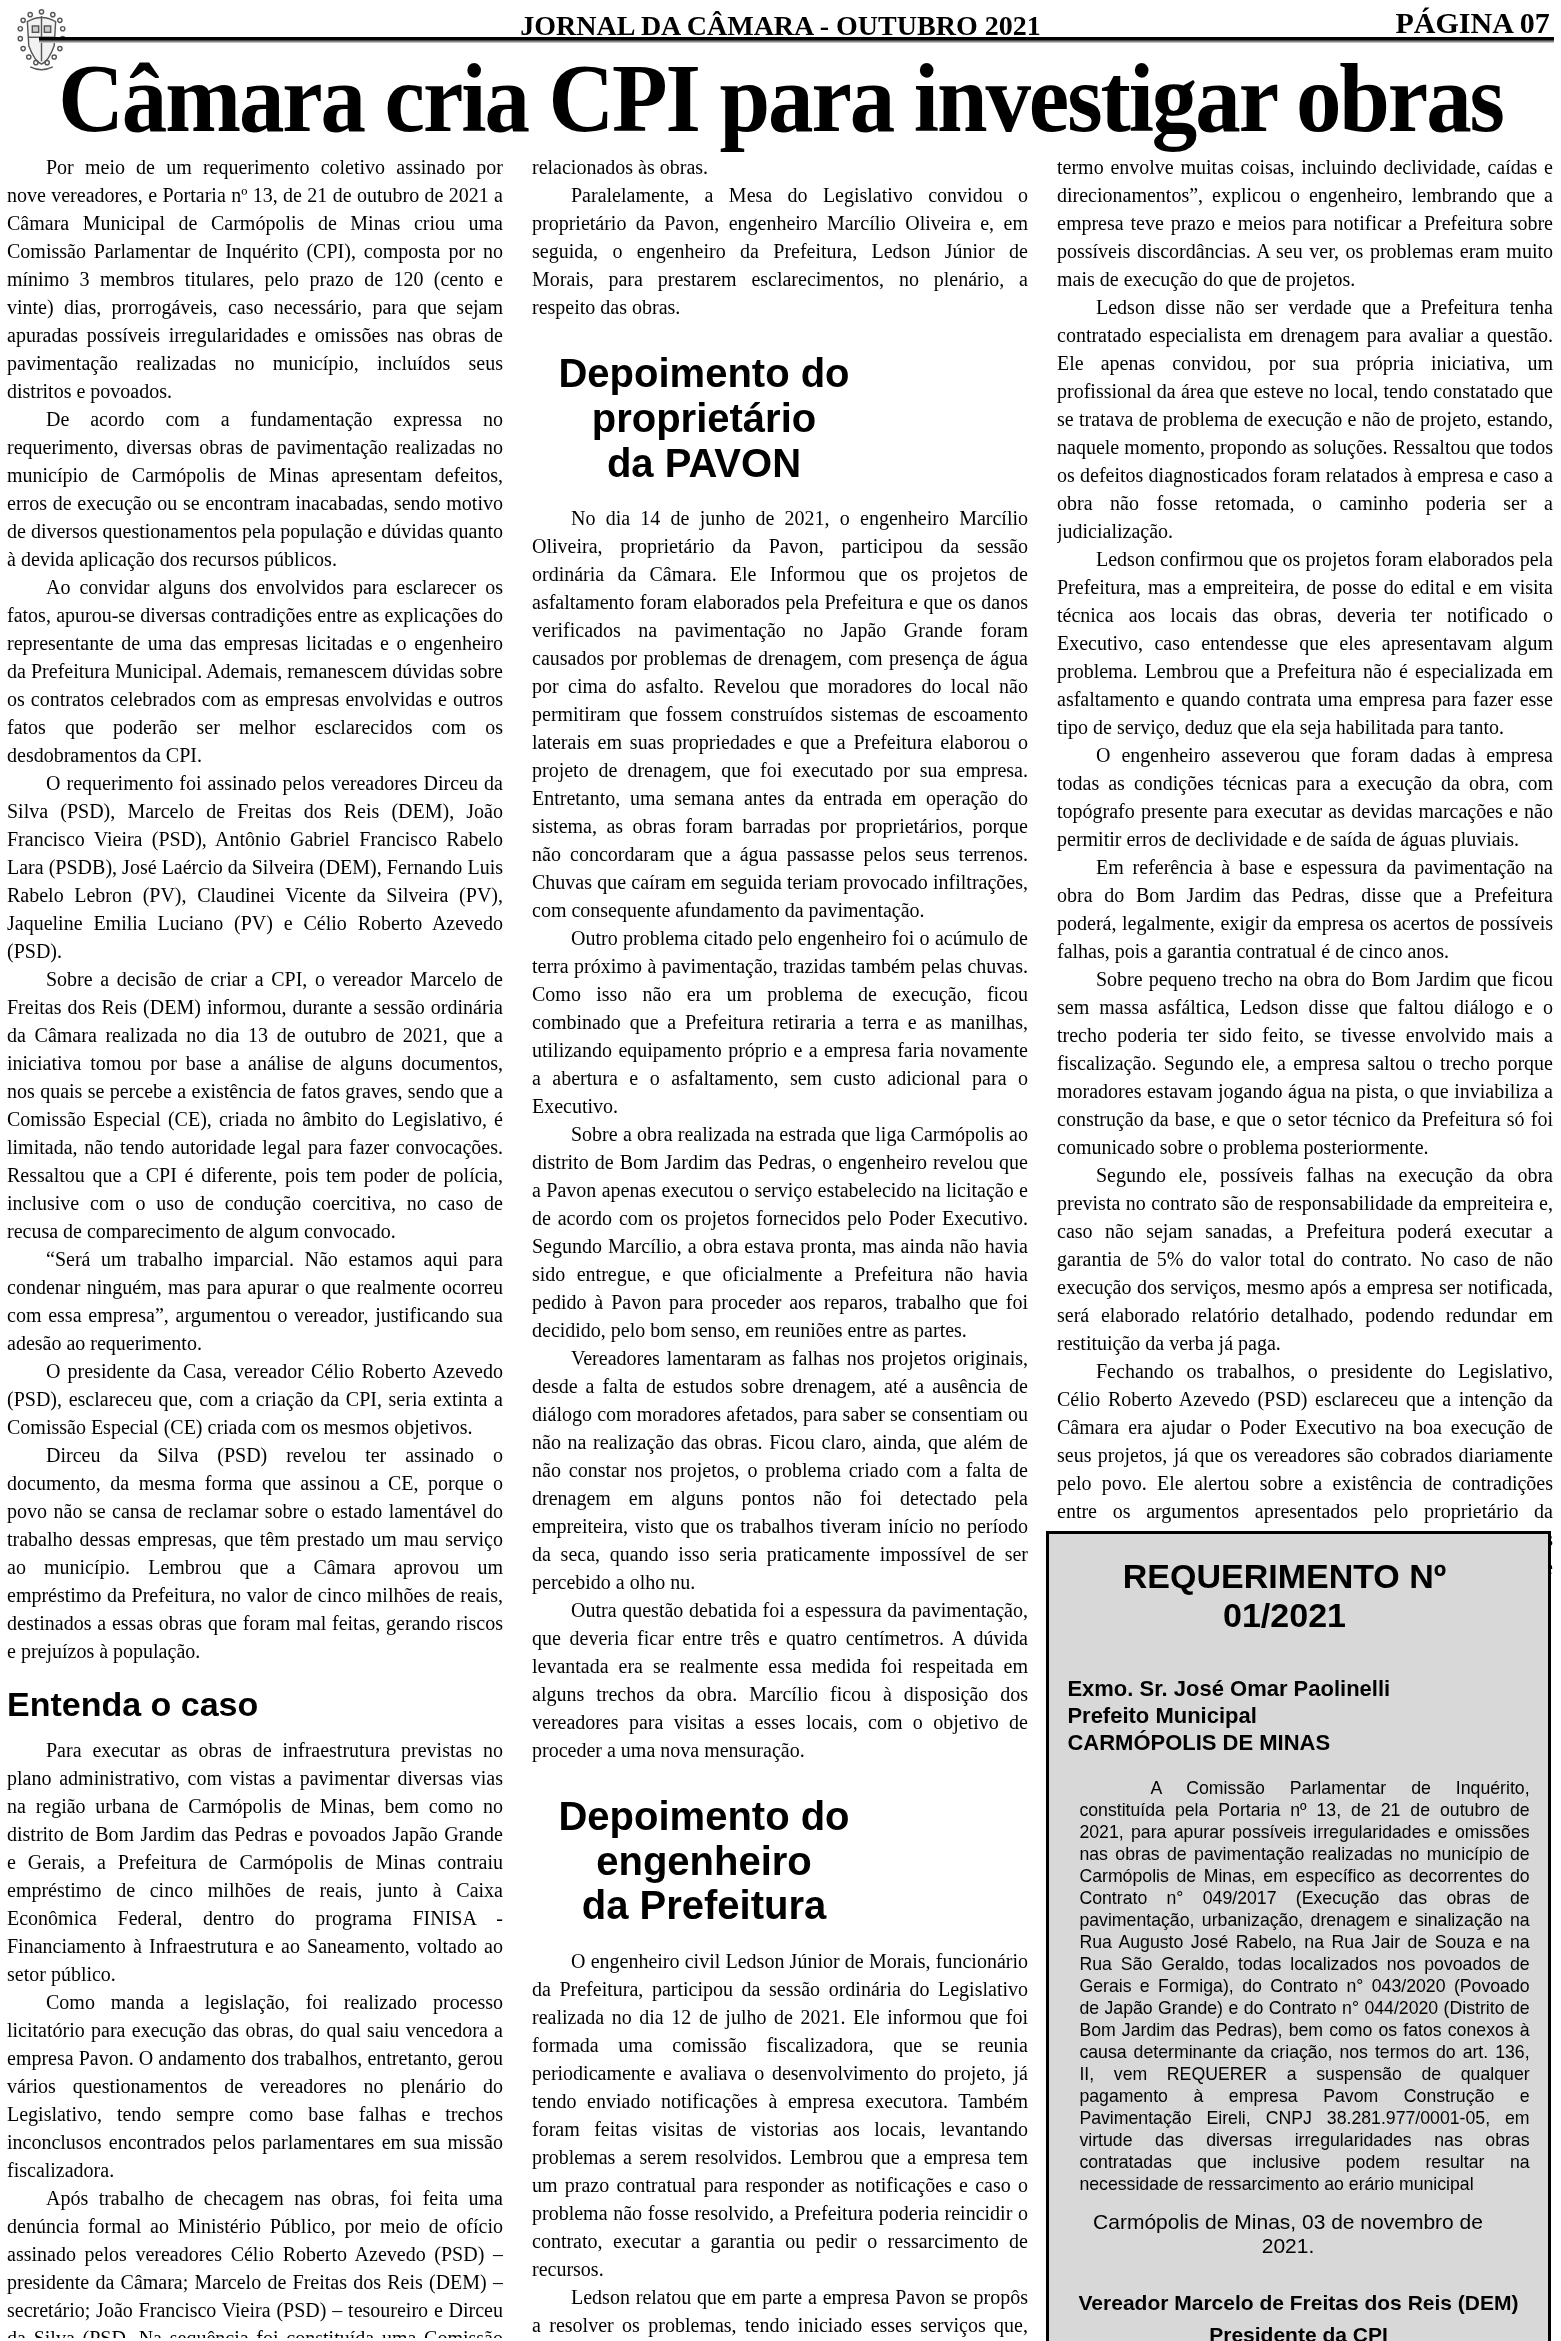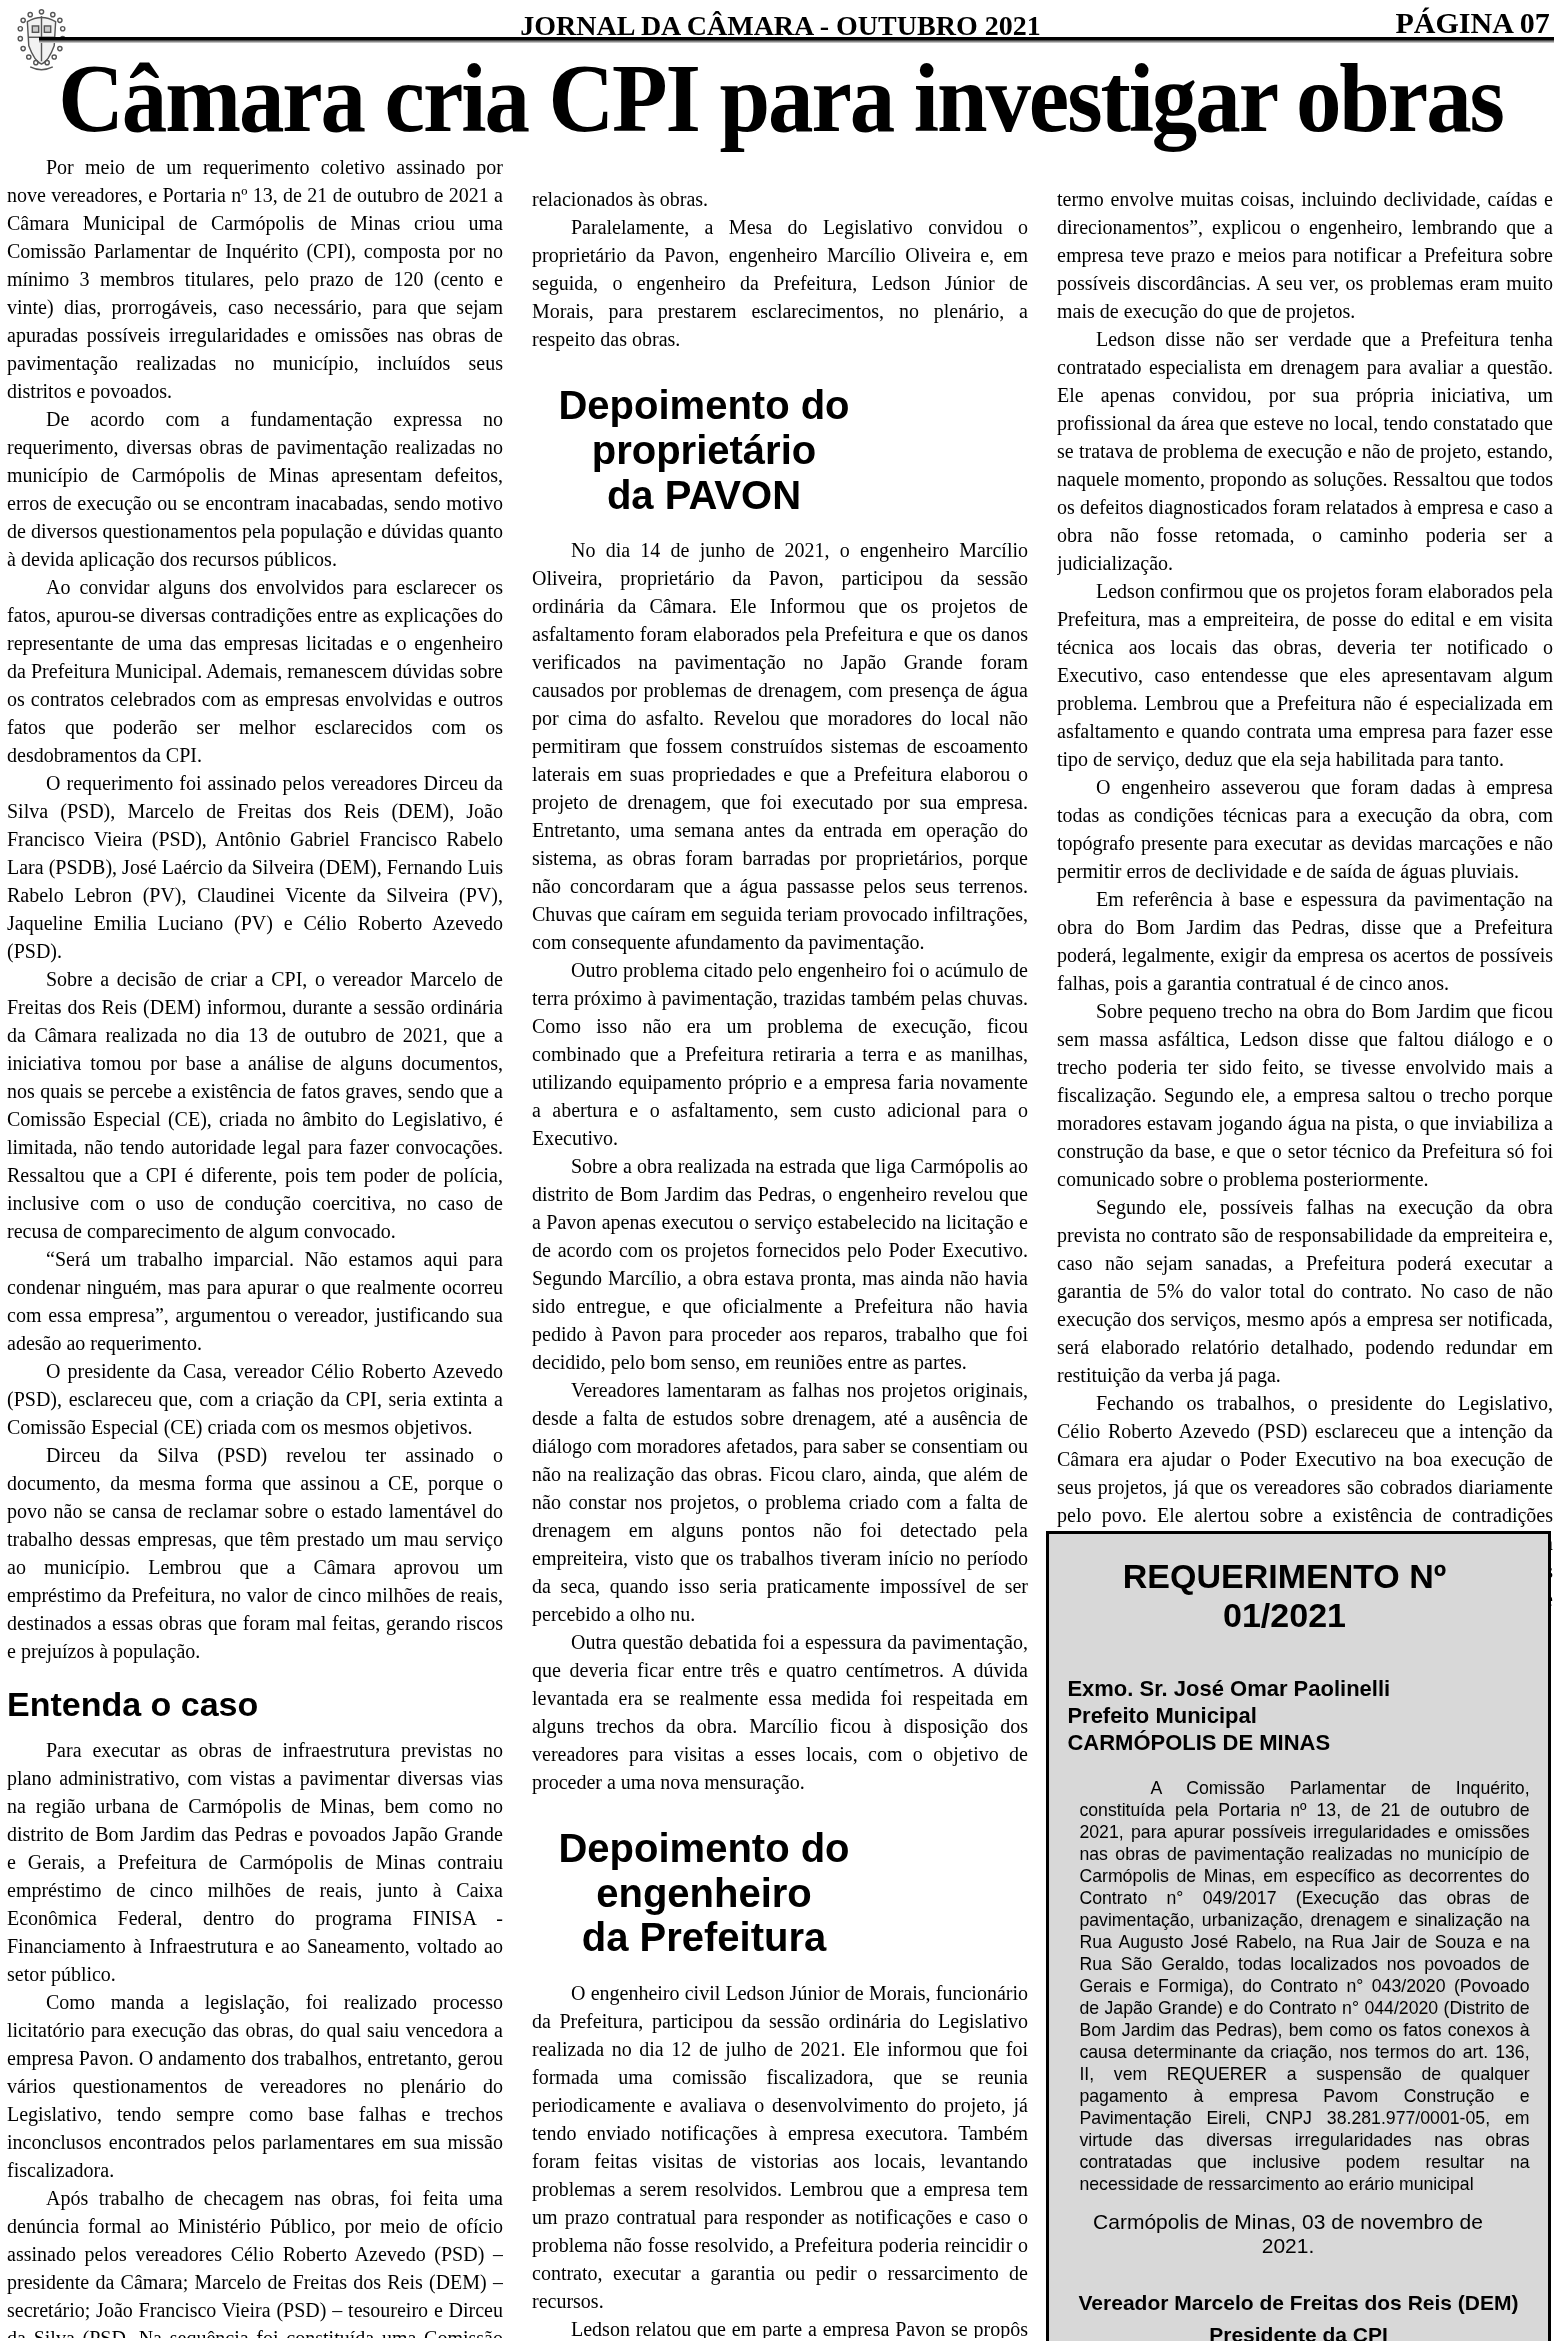--- a/index.html
+++ b/index.html
@@ -18,21 +18,21 @@
   #headline{position:absolute;top:41px;left:0;width:1561px;text-align:center;
      font-weight:bold;font-size:91px;letter-spacing:-2.1px;white-space:nowrap;
      transform:scaleY(1.08);transform-origin:top;}
 
   
   #columns{position:absolute;top:153px;left:7px;width:1546px;height:2185px;
      display:flex;gap:29px;overflow:hidden;}
   .column{width:505px;height:100%;overflow:hidden;}
   .column p{margin:0;font-size:20px;line-height:28px;text-align:justify;}
   .column p.p{text-indent:39px;}
-  .column p.cont{text-indent:0;margin-top:32px;}
+  .column p.cont{text-indent:0;}
   h2{font-family:Liberation Sans, sans-serif;}
   .heading{font-size:40px;font-weight:bold;text-align:center;line-height:1.12;
      margin:30px 152px 18.4px 0;white-space:pre-line;}
   .heading-sm{font-size:34px;font-weight:bold;text-align:left;line-height:1.1;
      margin:21px 163px 12.7px 0;white-space:pre-line;}
 
   
   #req-box{position:absolute;left:1046px;top:1531px;width:505px;min-height:798px;
      box-sizing:border-box;background:#d8d8d8;border:3.5px solid #000;z-index:2;
      padding:14px 18.4px 12.7px 18.4px;font-family:"Liberation Sans", sans-serif;}

